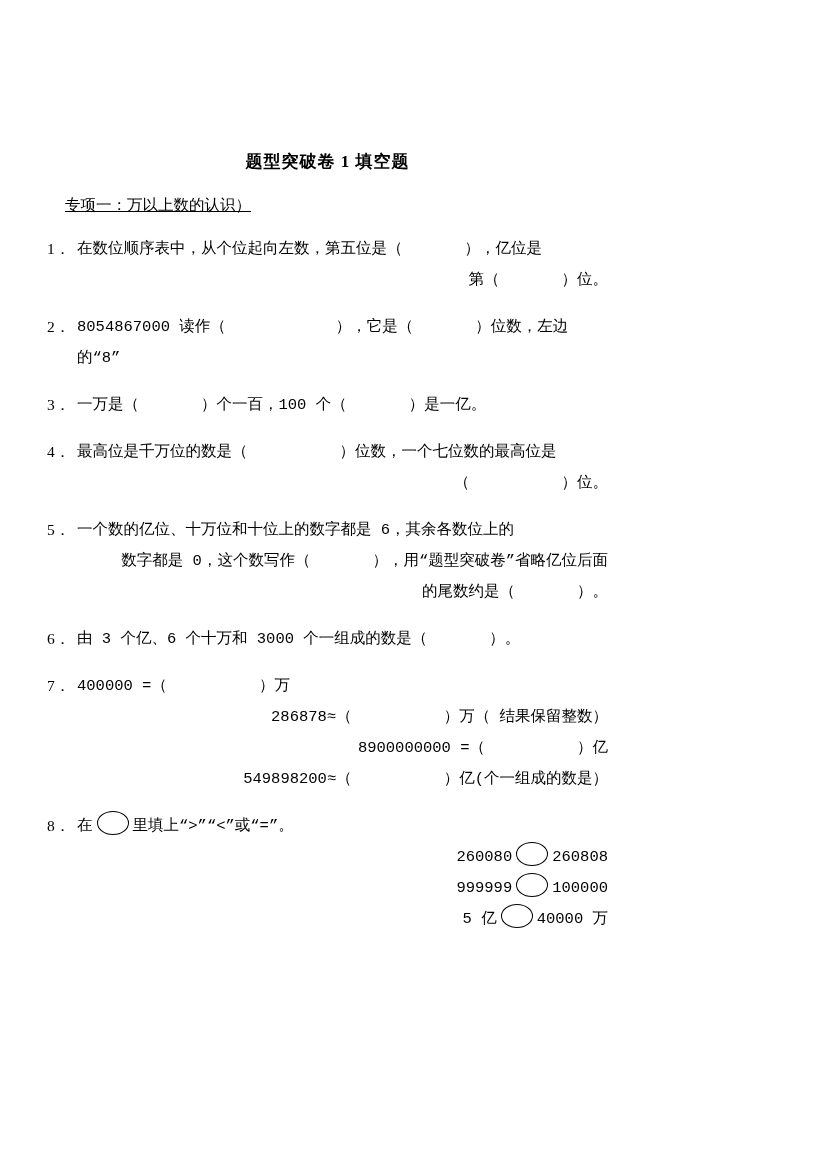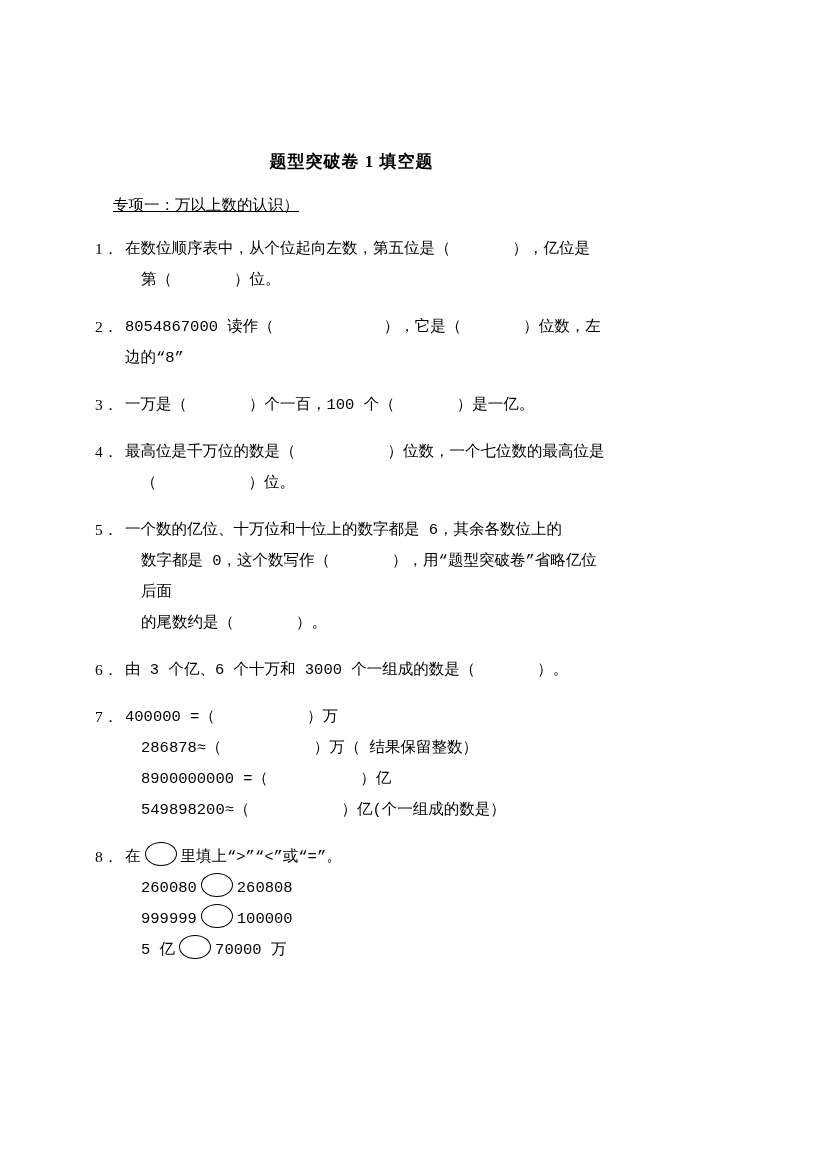--- a/index.html
+++ b/index.html
@@ -12,21 +12,21 @@
     height: 1169px;
     font-family: "Liberation Serif", "DejaVu Serif", serif;
     color: #000000;
     position: relative;
     overflow: hidden;
   }
   .page {
     width: 703px;
     height: 1169px;
     box-sizing: border-box;
-    padding: 150px 95px 0 95px;
+    padding: 150px 95px 0 47px;
     position: relative;
   }
   .doc-title {
     text-align: center;
     font-weight: bold;
     font-size: 17px;
     letter-spacing: 1px;
     margin: 0 0 22px 0;
   }
   .section-head {
@@ -50,20 +50,21 @@
   .q-body {
     flex: 1 1 auto;
   }
   .q-line {
     line-height: 31px;
     white-space: normal;
     font-family: Liberation Mono, monospace;
   }
   .q-line.indent {
     padding-left: 16px;
+    text-align: right;
   }
   .blank-s { display: inline-block; width: 42px; }
   .blank-m { display: inline-block; width: 62px; }
   .blank-l { display: inline-block; width: 92px; }
   .blank-xl { display: inline-block; width: 110px; }
   .circle {
     display: inline-block;
     width: 30px;
     height: 22px;
     border: 1.4px solid #000;
@@ -171,18 +172,18 @@
       <div class="q-line">
         <span>在</span><span class="circle"></span><span>里填上“&gt;”“&lt;”或“=”。</span>
       </div>
       <div class="q-line indent">
         <span>260080</span><span class="circle"></span><span>260808</span>
       </div>
       <div class="q-line indent">
         <span>999999</span><span class="circle"></span><span>100000</span>
       </div>
       <div class="q-line indent">
-        <span>5 亿</span><span class="circle"></span><span>70000 万</span>
+        <span>5 亿</span><span class="circle"></span><span>40000 万</span>
       </div>
     </div>
   </div>
 
 </div>
 
 </body></html>

